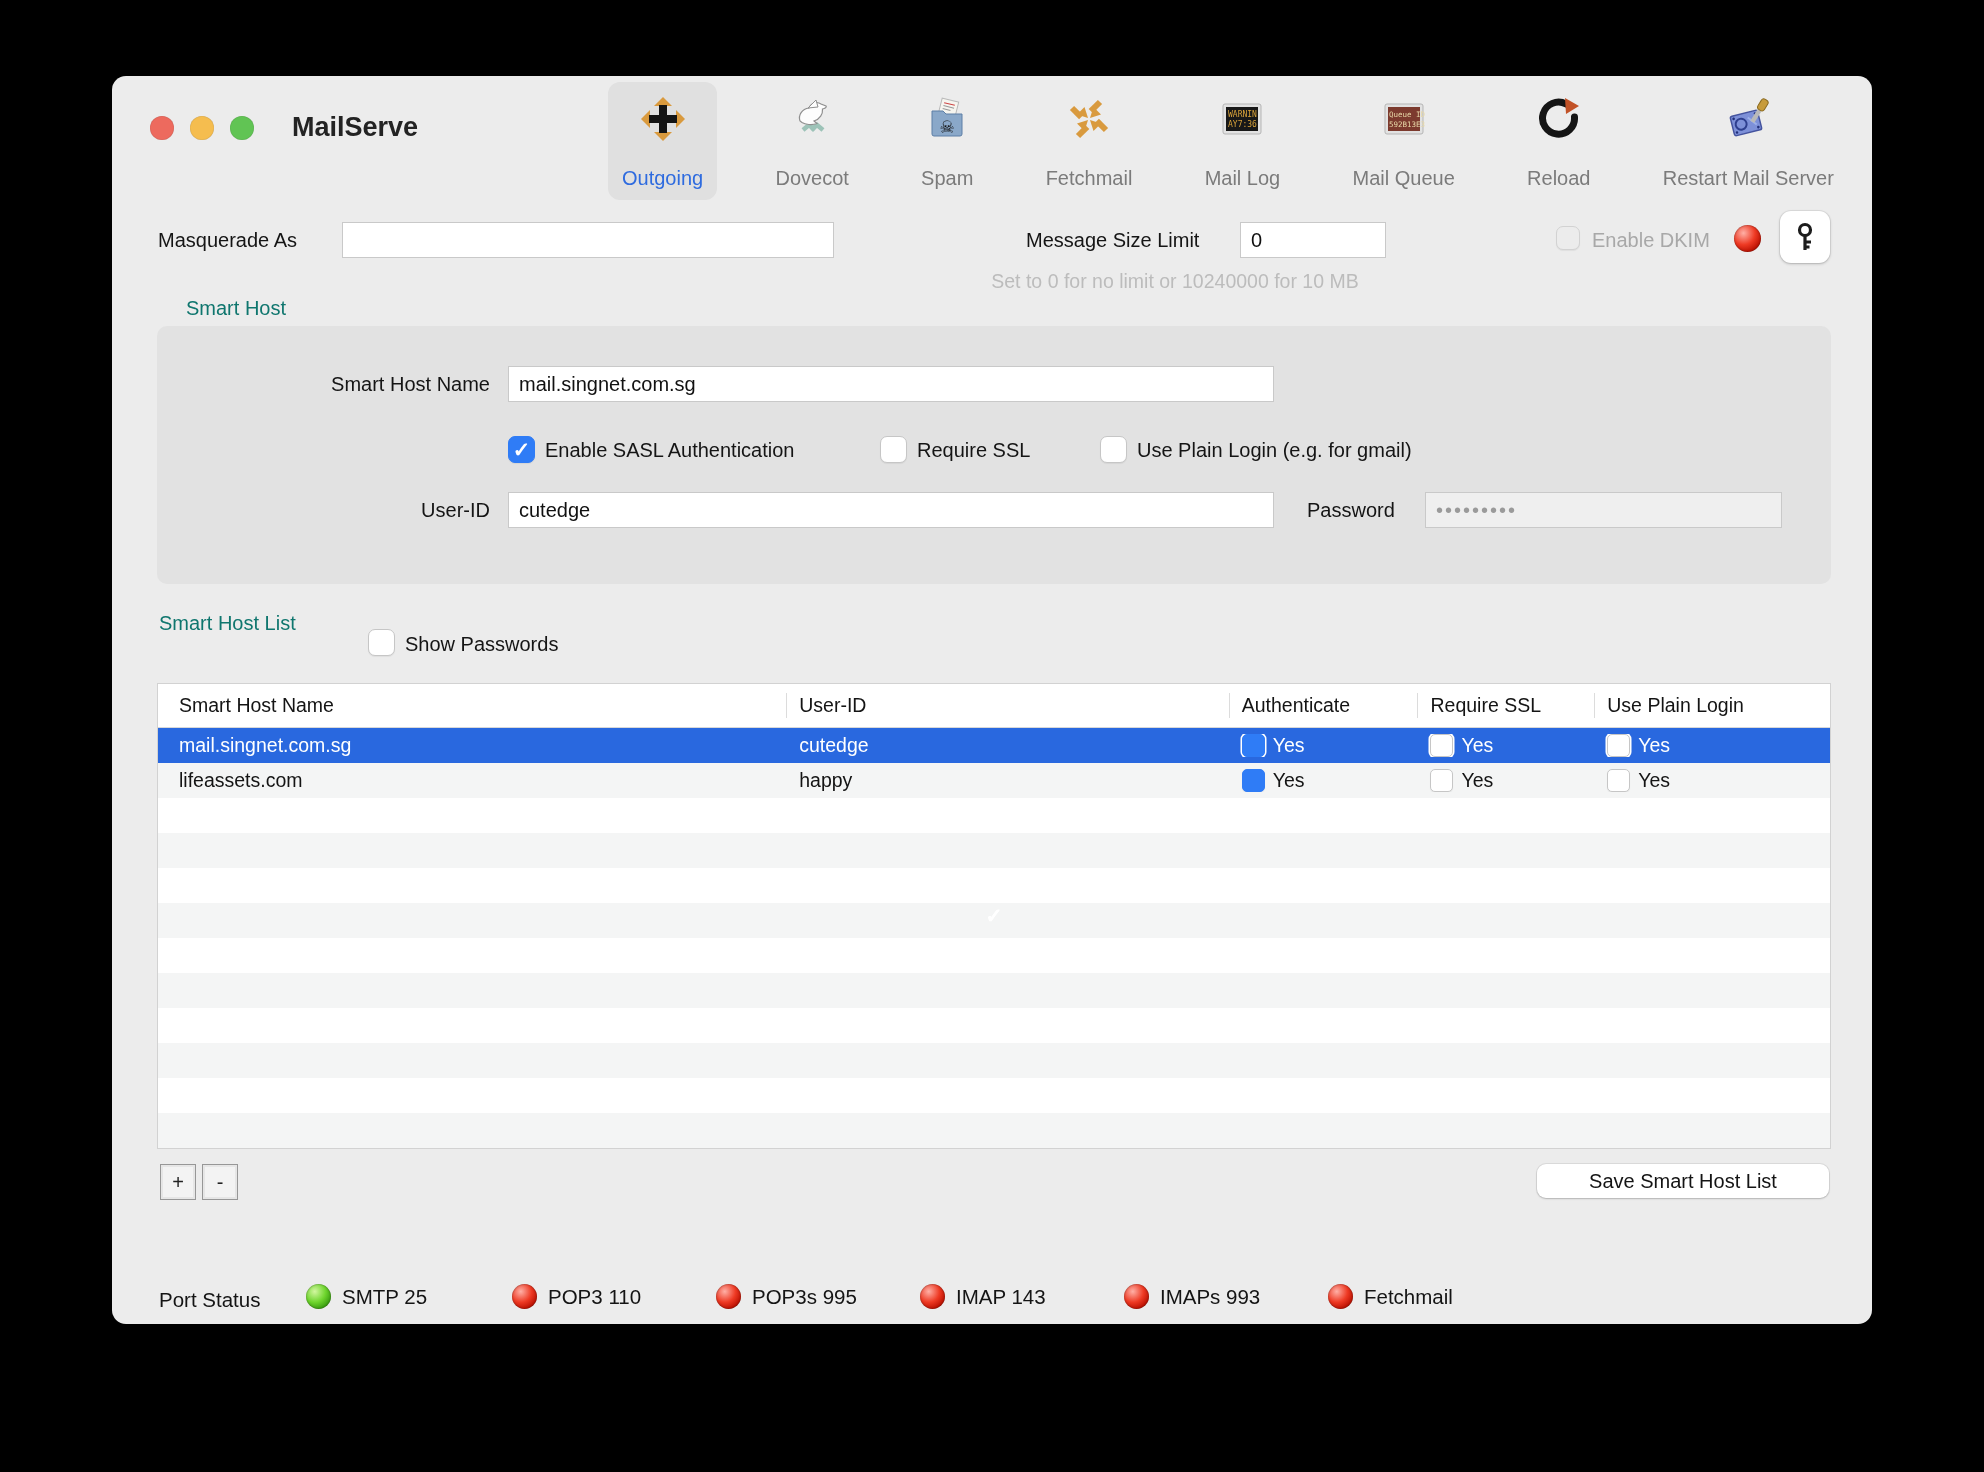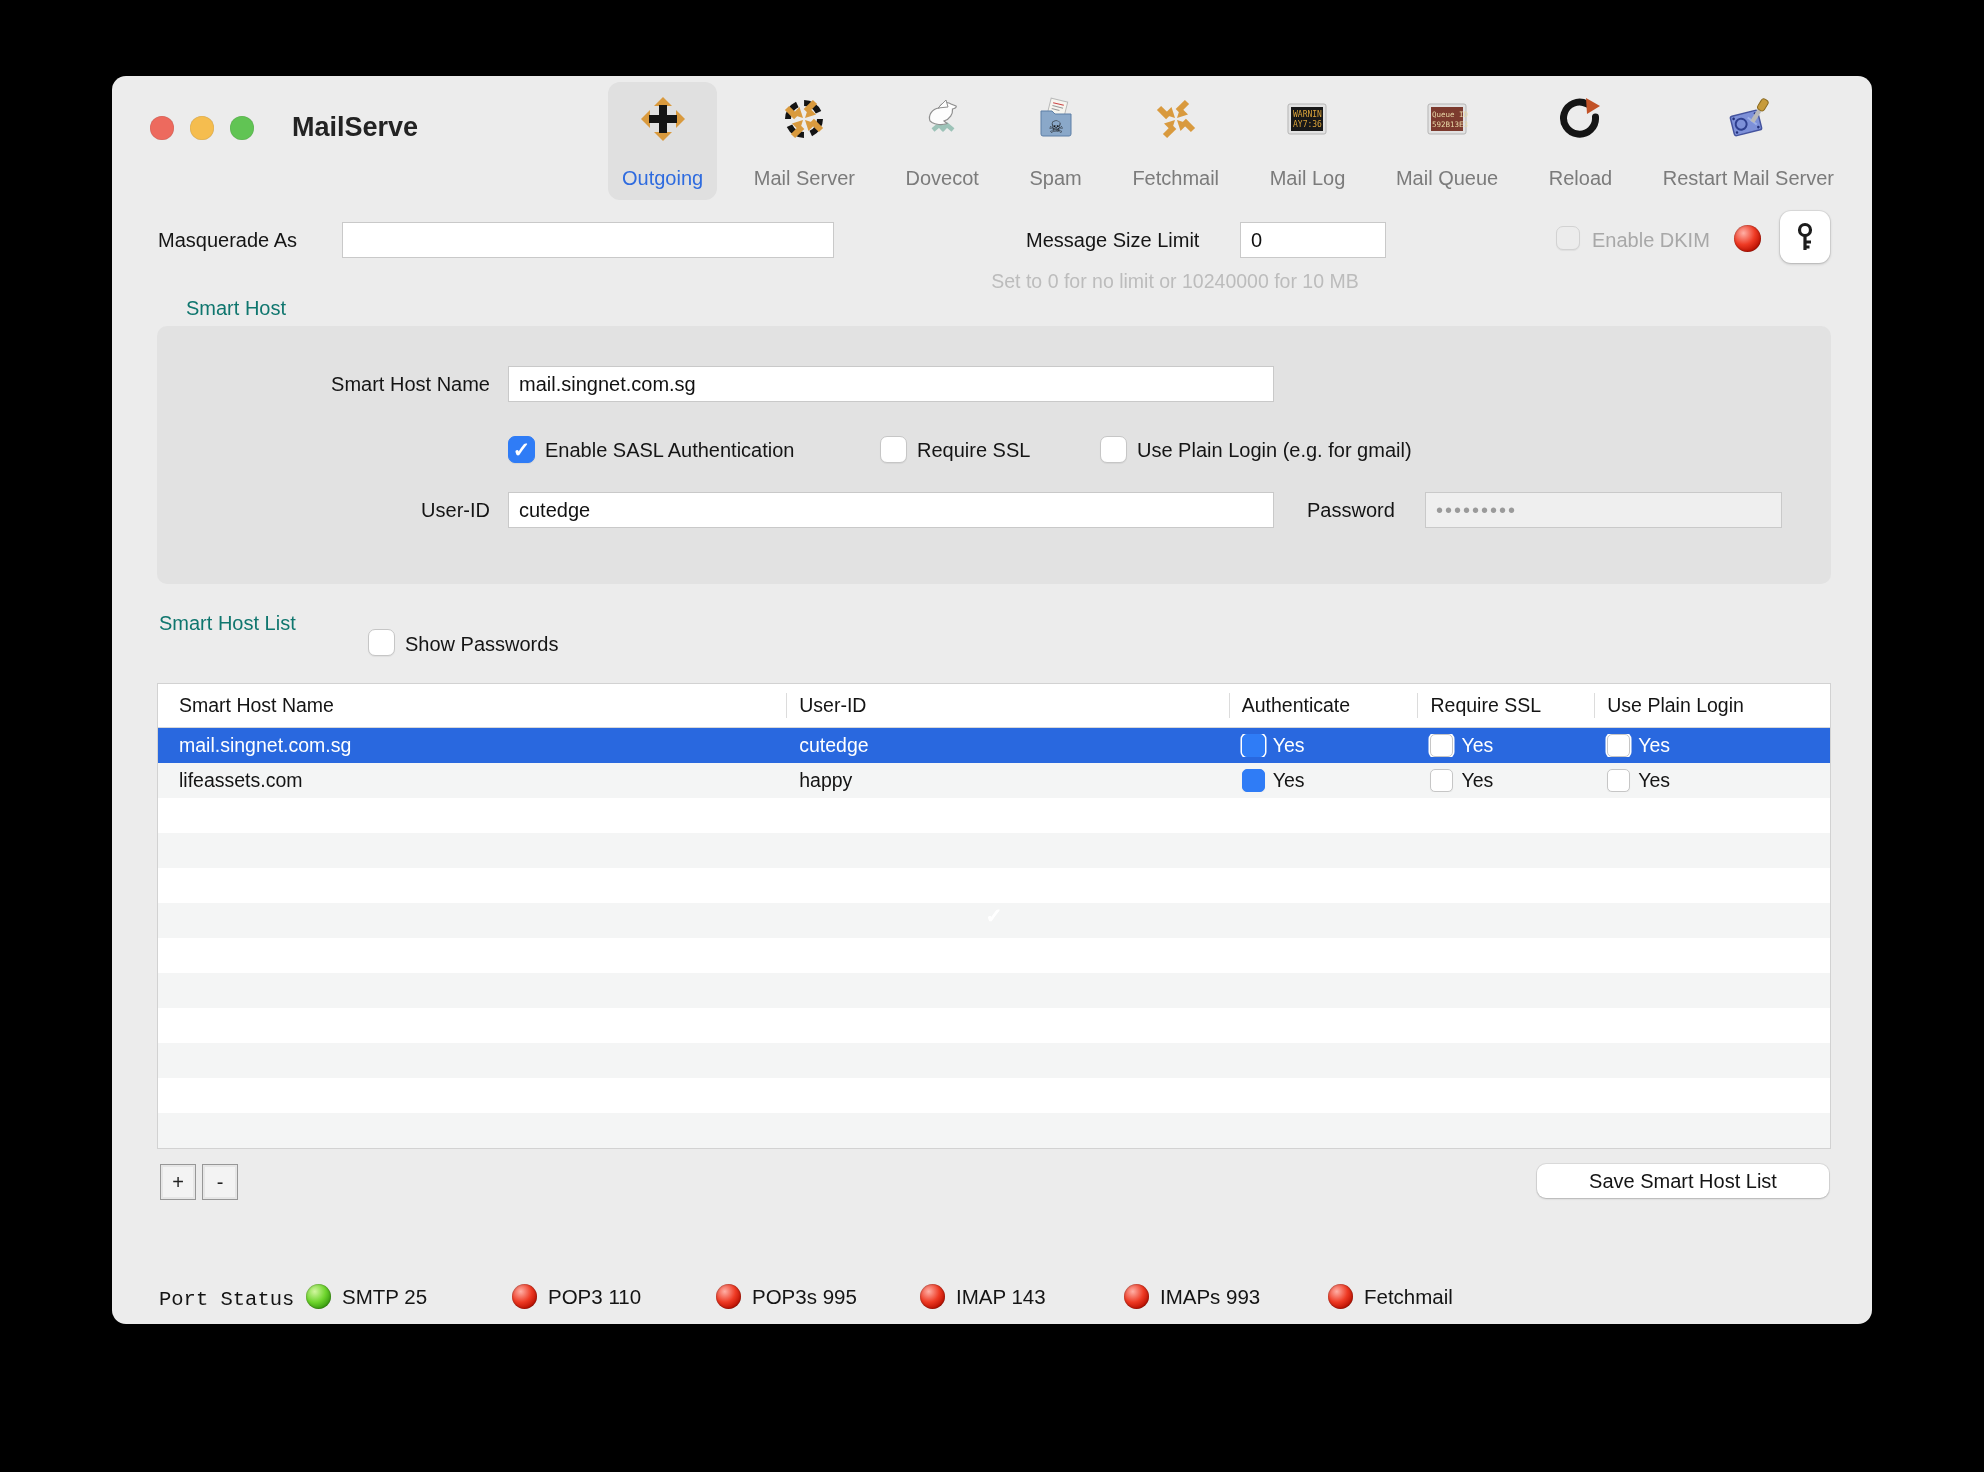--- a/index.html
+++ b/index.html
@@ -70,21 +70,21 @@
   .tchk { position:static; width:23px; height:23px; border-radius:5px; flex:none; }
   .trow.selected .tchk { box-shadow:0 0 0 1.5px #fff; }
   .trow.selected .tchk.checked::after { font-size:18px; }
 
   
   .mini-btn { position:absolute; top:1088px; width:36px; height:36px; background:#f3f3f3; border:1px solid #979797; box-shadow:inset 0 0 0 2px #e6e6e6; font-size:20px; color:#222; line-height:30px; }
   .note { position:absolute; left:141px; top:1095px; font-size:20px; color:#9b9b9b; }
   .save-btn { position:absolute; left:1425px; top:1088px; width:292px; height:34px; background:#fff; border:0; border-radius:9px; font-size:20px; color:#141414; box-shadow:0 0 0 1px rgba(0,0,0,.07), 0 1px 2px rgba(0,0,0,.18); font-family:"Liberation Sans", sans-serif; }
 
   
-  .ports-label { position:absolute; left:47px; top:1212px; font-size:20.5px; color:#141414;font-family:Liberation Mono, monospace; }
+  .ports-label { position:absolute; left:47px; top:1212px; font-size:20.5px; color:#141414; }
   .port-entry { position:absolute; top:1208px; display:flex; align-items:center; gap:11px; font-size:20.5px; color:#141414; }
   .port-entry .led { width:25px; height:25px; }
 </style>
 </head>
 <body>
 
 <svg width="0" height="0" style="position:absolute">
   <defs>
     <g id="arrow-in-tl" fill="#d99a3e">
       <rect x="5" y="8" width="13" height="6" transform="rotate(45 5 11)"></rect>
@@ -106,32 +106,20 @@
         <svg width="44" height="44" viewBox="0 0 44 44">
           <polygon points="22,0 31,9 13,9" fill="#d99a3e"></polygon>
           <polygon points="22,44 31,35 13,35" fill="#d99a3e"></polygon>
           <polygon points="0,22 9,13 9,31" fill="#d99a3e"></polygon>
           <polygon points="44,22 35,13 35,31" fill="#d99a3e"></polygon>
           <rect x="18" y="8" width="8" height="28" fill="#141414"></rect>
           <rect x="8" y="18" width="28" height="8" fill="#141414"></rect>
         </svg>
       </div>
       <div class="tb-label">Outgoing</div>
-    </div>
-    <div class="tb-item">
-      <div class="tb-icon">
-        <svg width="44" height="44" viewBox="0 0 44 44">
-          <circle cx="22" cy="22" r="16" fill="none" stroke="#141414" stroke-width="6" stroke-dasharray="18 7"></circle>
-          <use href="#arrow-in-tl"></use>
-          <use href="#arrow-in-tl" transform="rotate(90 22 22)"></use>
-          <use href="#arrow-in-tl" transform="rotate(180 22 22)"></use>
-          <use href="#arrow-in-tl" transform="rotate(270 22 22)"></use>
-        </svg>
-      </div>
-      <div class="tb-label">Mail Server</div>
     </div>
     <div class="tb-item">
       <div class="tb-icon">
         <svg width="44" height="44" viewBox="0 0 44 44">
           <path d="M13 33 L19 28 L25 33" stroke="#9dc3b8" stroke-width="4.5" fill="none"></path>
           <path d="M21 33 L27 28 L33 33" stroke="#9dc3b8" stroke-width="4.5" fill="none"></path>
           <path d="M10 24 C8 18 12 12 19 11 C21 6 27 4 31 7 L36 9 C37 10 35 11.5 32.5 12 C33 17 30 22 24 24 L27 26.5 C22 28.5 15 27.5 12 25.5 Z" fill="#fdfdfd" stroke="#8f8f8f" stroke-width="1.2"></path>
           <path d="M18 11 L26 3 L28 10 Z" fill="#fdfdfd" stroke="#8f8f8f" stroke-width="1"></path>
         </svg>
       </div>

